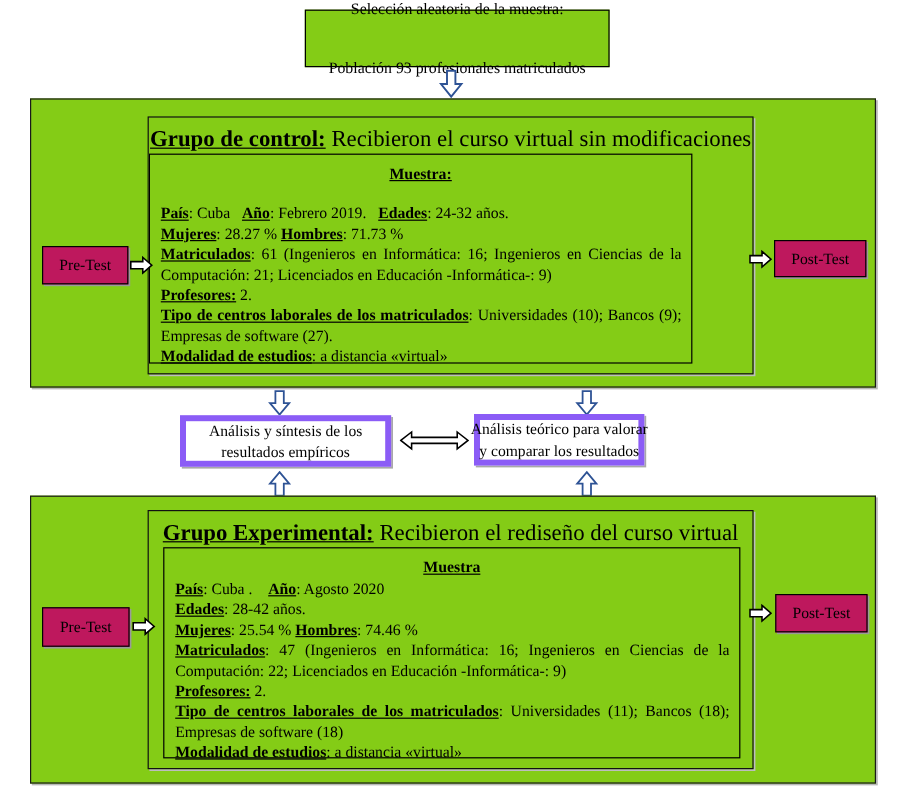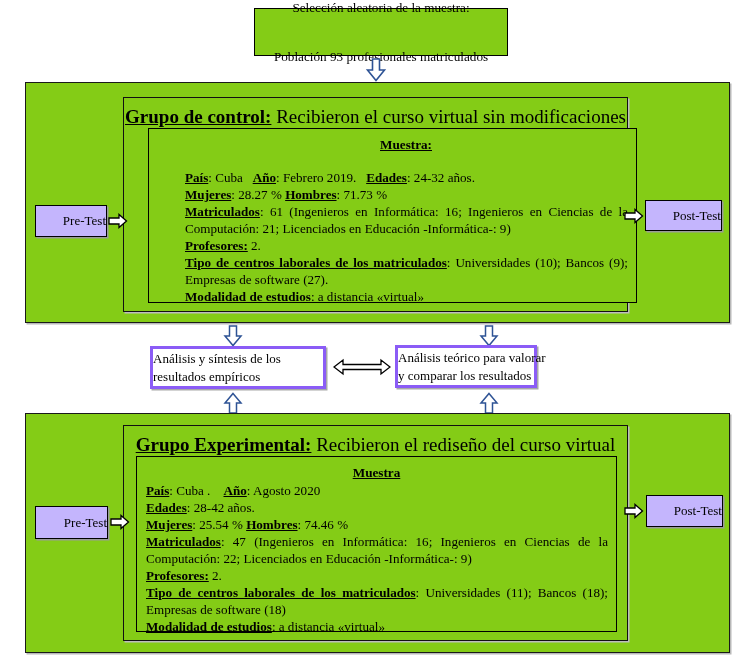--- a/index.html
+++ b/index.html
@@ -71,22 +71,22 @@
     left: 0; right: 0;
     top: 8px;
     text-align: center;
     font-size: 19px;
     white-space: nowrap;
   }
   .group-title b { text-decoration: underline; }
 
   
   #control-sample {
-    left: 148px; top: 128px;
-    width: 489px; height: 175px; padding-left: 27px;
+    left: 124px; top: 128px;
+    width: 453px; height: 175px;
   }
   #experimental-sample {
     left: 136px; top: 456px;
     width: 481px; height: 176px;
   }
   .sample-title {
     text-align: center;
     font-size: 13.2px;
     margin: 8px 0 0 0;
   }
@@ -103,42 +103,42 @@
   .sample-body b { text-decoration: underline; }
   #control-sample .sample-body { margin-top: 16px; }
   #experimental-sample .sample-body { margin-top: 1px; }
 
   
   .test-box {
     position: absolute;
     box-sizing: border-box;
     border: 1px solid #000000;
     box-shadow: 1.5px 1.5px 0 0 #9a9a9a;
-    background: #c4b5fd;
+    background: #be185d;
     display: flex;
     align-items: center;
-    justify-content: flex-end;
+    justify-content: center;
     font-size: 13px;
     font-family: Liberation Serif, serif;
   }
   #pretest-top   { left: 35px;  top: 205px; width: 72px; height: 32px; }
   #posttest-top  { left: 645px; top: 200px; width: 77px; height: 31px; }
   #pretest-bot   { left: 35px;  top: 506px; width: 73px; height: 33px; }
   #posttest-bot  { left: 646px; top: 495px; width: 77px; height: 32px; }
 
   
   .analysis-box {
     position: absolute;
     box-sizing: border-box;
-    border: 3px solid #8b5cf6;
+    border: 5px solid #8b5cf6;
     box-shadow: 1.5px 1.5px 0 0 #a8a8a8;
     background: #ffffff;
     display: flex;
     flex-direction: column;
-    align-items: flex-start;
+    align-items: center;
     justify-content: center;
     font-size: 13px;
     line-height: 1.35;
   }
   #analysis-empirical { left: 150px; top: 346px; width: 176px; height: 43px; }
   #analysis-theoretic { left: 395px; top: 345px; width: 142px; height: 43px; }
   .analysis-box .ln { white-space: nowrap; }
 
   
   .arrow {

